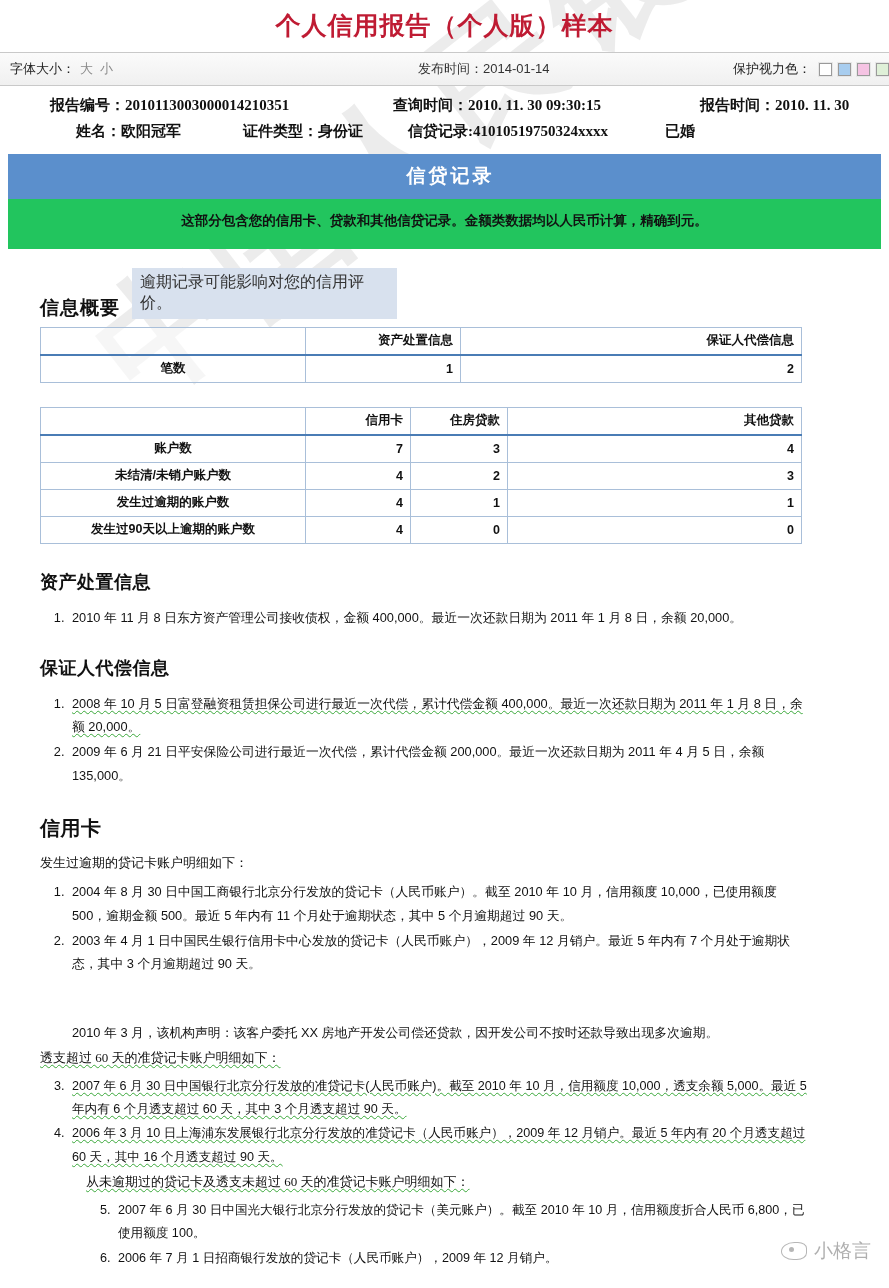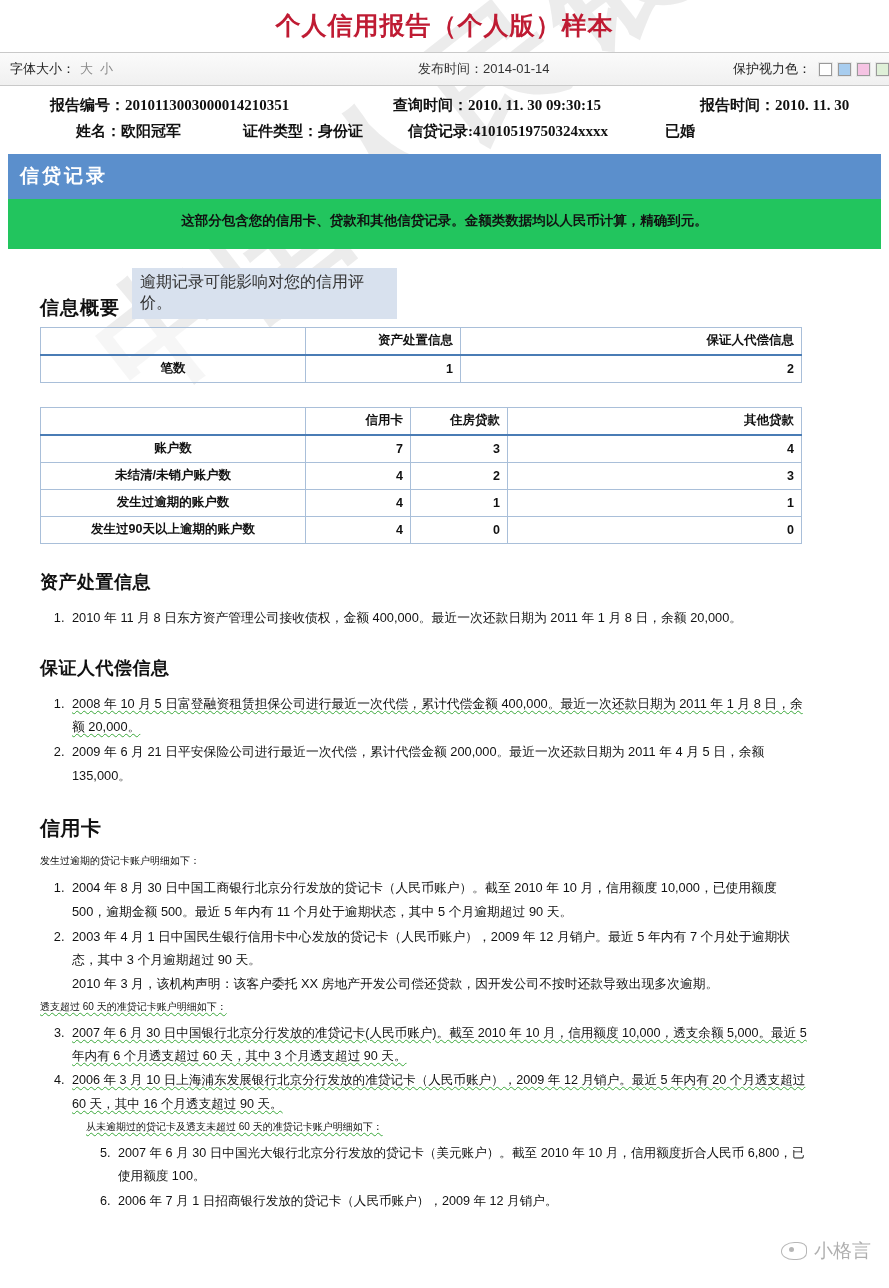--- a/index.html
+++ b/index.html
@@ -123,20 +123,21 @@
   .meta-row2 .n-a { position: absolute; left: 76px; }
   .meta-row2 .n-b { position: absolute; left: 243px; }
   .meta-row2 .n-c { position: absolute; left: 408px; }
   .meta-row2 .n-d { position: absolute; left: 665px; }
 
   
   .banner-wrap { padding: 0 8px 0 8px; }
   .banner-head {
     background: #5b8fcc;
     color: #ffffff;
+    text-align: center;
     font-family: Liberation Mono, monospace;
     font-size: 19px;
     font-weight: 700;
     letter-spacing: 3px;
     padding: 9px 0 10px 12px;
   }
   .banner-sub {
     background: #22c55e;
     color: #111;
     text-align: center;
@@ -207,37 +208,37 @@
     font-weight: 700;
     color: #111;
     margin: 26px 0 12px 0;
     letter-spacing: 0.5px;
   }
   .sec h3.big {
     font-size: 20px;
     margin-top: 28px;
   }
   .lead {
-    font-family: Liberation Sans, sans-serif;
-    font-size: 10px;
+    font-family: Liberation Serif, serif;
+    font-size: 13px;
     color: #111;
     margin: 4px 0 8px 0;
   }
   .lead.indent { margin-left: 46px; }
   ol.items {
     margin: 0 0 0 0;
     padding-left: 28px;
     font-family: "Liberation Sans", "DejaVu Sans", sans-serif;
     font-size: 12.8px;
     line-height: 1.85;
     color: #111;
   }
   ol.items.sm { font-size: 12.6px; }
   ol.items li { margin-bottom: 1px; padding-left: 4px; }
-  ol.items li .sub { display: block; }
+  ol.items li .sub { display: block; margin-top: 45px; }
   .squiggle {
     text-decoration: underline;
     text-decoration-style: wavy;
     text-decoration-color: #3aa83a;
     text-decoration-thickness: 1px;
     text-underline-offset: 2px;
   }
 </style>
 </head>
 <body>

